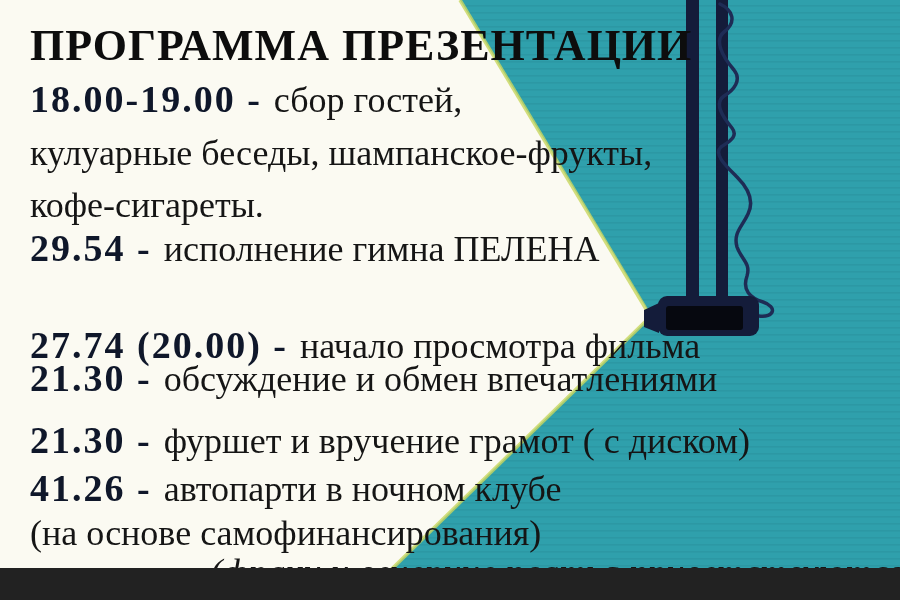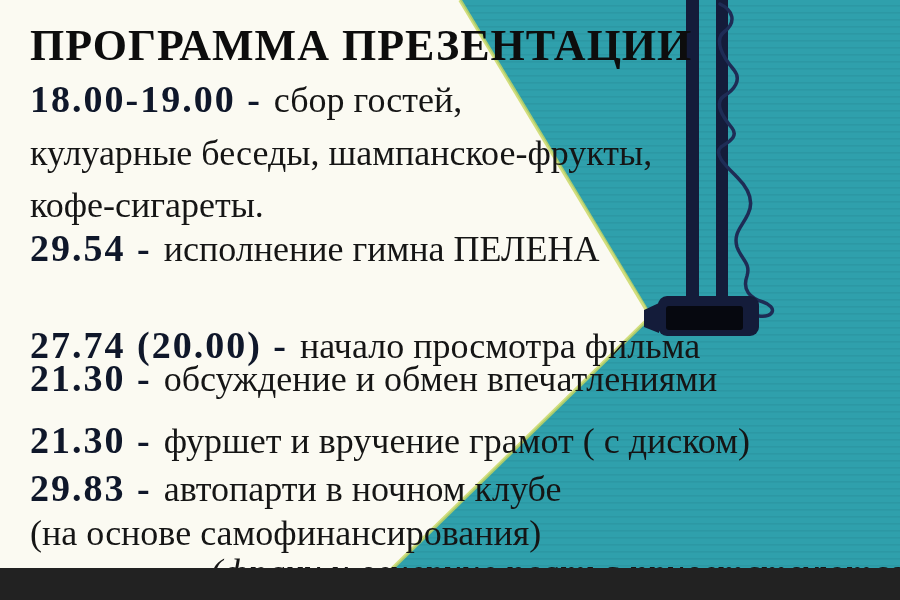--- a/index.html
+++ b/index.html
@@ -117,21 +117,21 @@
   <div class="row r5">
     <span class="time">27.74 (20.00) -</span><span class="text">начало просмотра фильма</span>
   </div>
   <div class="row r6">
     <span class="time">21.30 -</span><span class="text">обсуждение и обмен впечатлениями</span>
   </div>
   <div class="row r7">
     <span class="time">21.30 -</span><span class="text">фуршет и вручение грамот ( с диском)</span>
   </div>
   <div class="row r8">
-    <span class="time">29.83 -</span><span class="text">автопарти в ночном клубе</span>
+    <span class="time">41.26 -</span><span class="text">автопарти в ночном клубе</span>
   </div>
   <div class="row r9">
     <span class="text">(на основе самофинансирования)</span>
   </div>
   <div class="row r10 italic">
     <span class="text">(фраки и вечерние платья приветствуются)</span>
   </div>
 
 </div>
 

